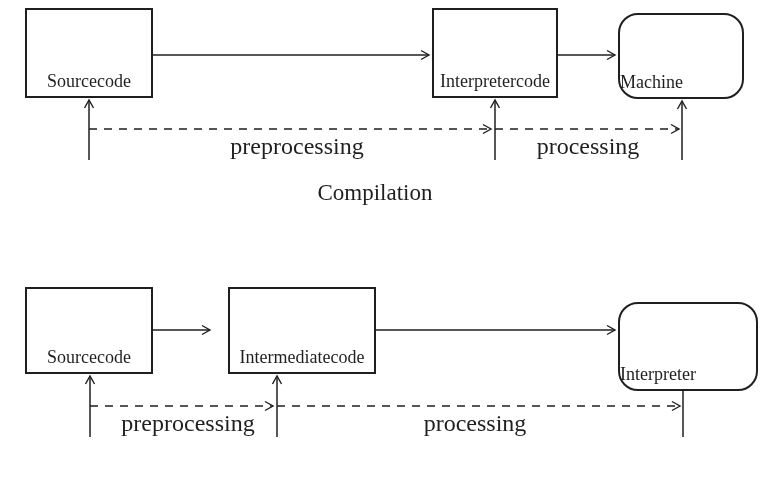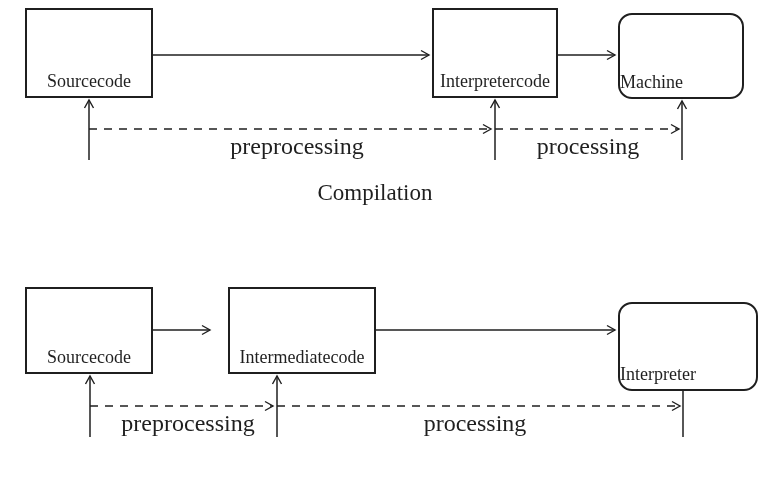--- a/index.html
+++ b/index.html
@@ -26,21 +26,21 @@
     background: #ffffff;
     display: flex;
     flex-direction: row;
     align-items: flex-end;
     justify-content: center;
     font-size: 18px;
     line-height: 29px;
     text-align: center;
   }
   .box.rounded {
-    border-radius: 14px;
+    border-radius: 20px;
     justify-content: flex-start;
     padding-top: 7px;
   }
   .flow-label {
     position: absolute;
     transform: translateX(-50%);
     font-size: 24px;
     white-space: nowrap;
   }
   .section-title {

